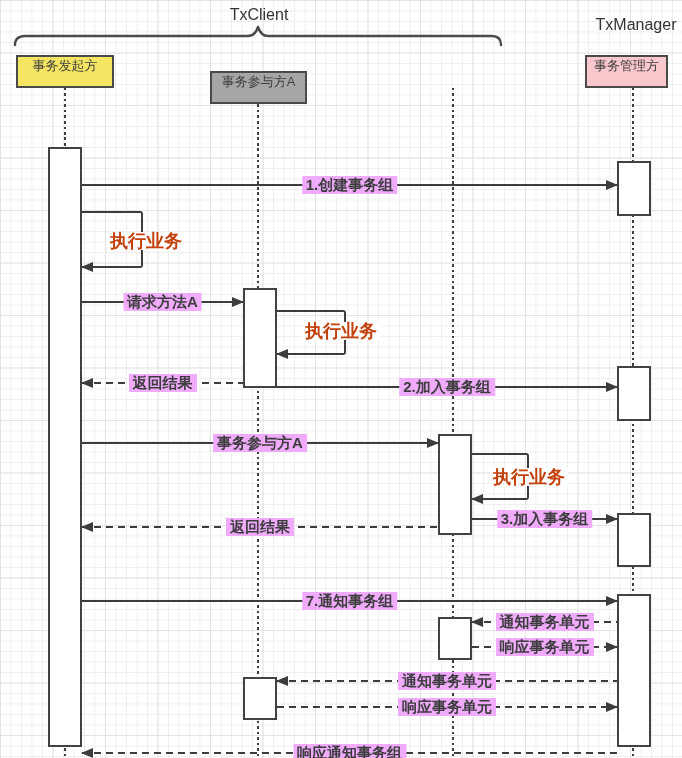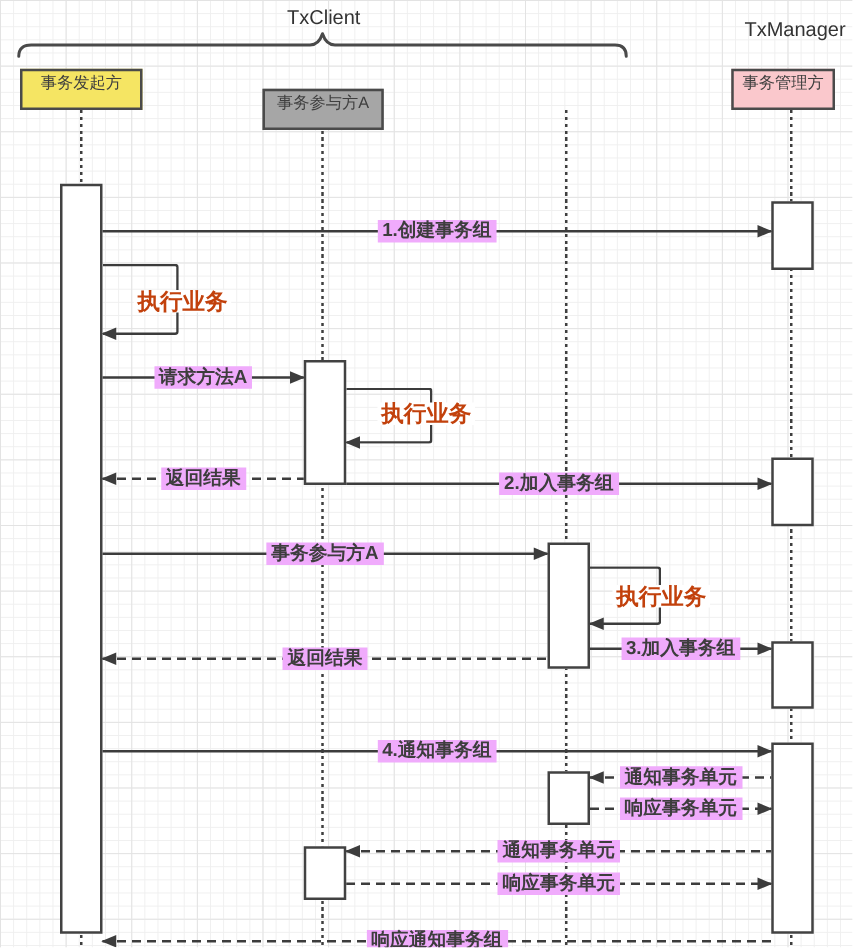--- a/index.html
+++ b/index.html
@@ -148,21 +148,21 @@
     <span class="lbl">3.加入事务组</span>
   </div>
 
   <div class="msg dashed" style="left:82px; top:526px; width:356px;">
     <span class="arr left"></span>
     <span class="lbl">返回结果</span>
   </div>
 
   <div class="msg solid" style="left:82px; top:600px; width:535px;">
     <span class="arr right"></span>
-    <span class="lbl">4.通知事务组</span>
+    <span class="lbl">7.通知事务组</span>
   </div>
 
   <div class="msg dashed" style="left:472px; top:621px; width:145px;">
     <span class="arr left"></span>
     <span class="lbl">通知事务单元</span>
   </div>
 
   <div class="msg dashed" style="left:472px; top:646px; width:145px;">
     <span class="arr right"></span>
     <span class="lbl">响应事务单元</span>

